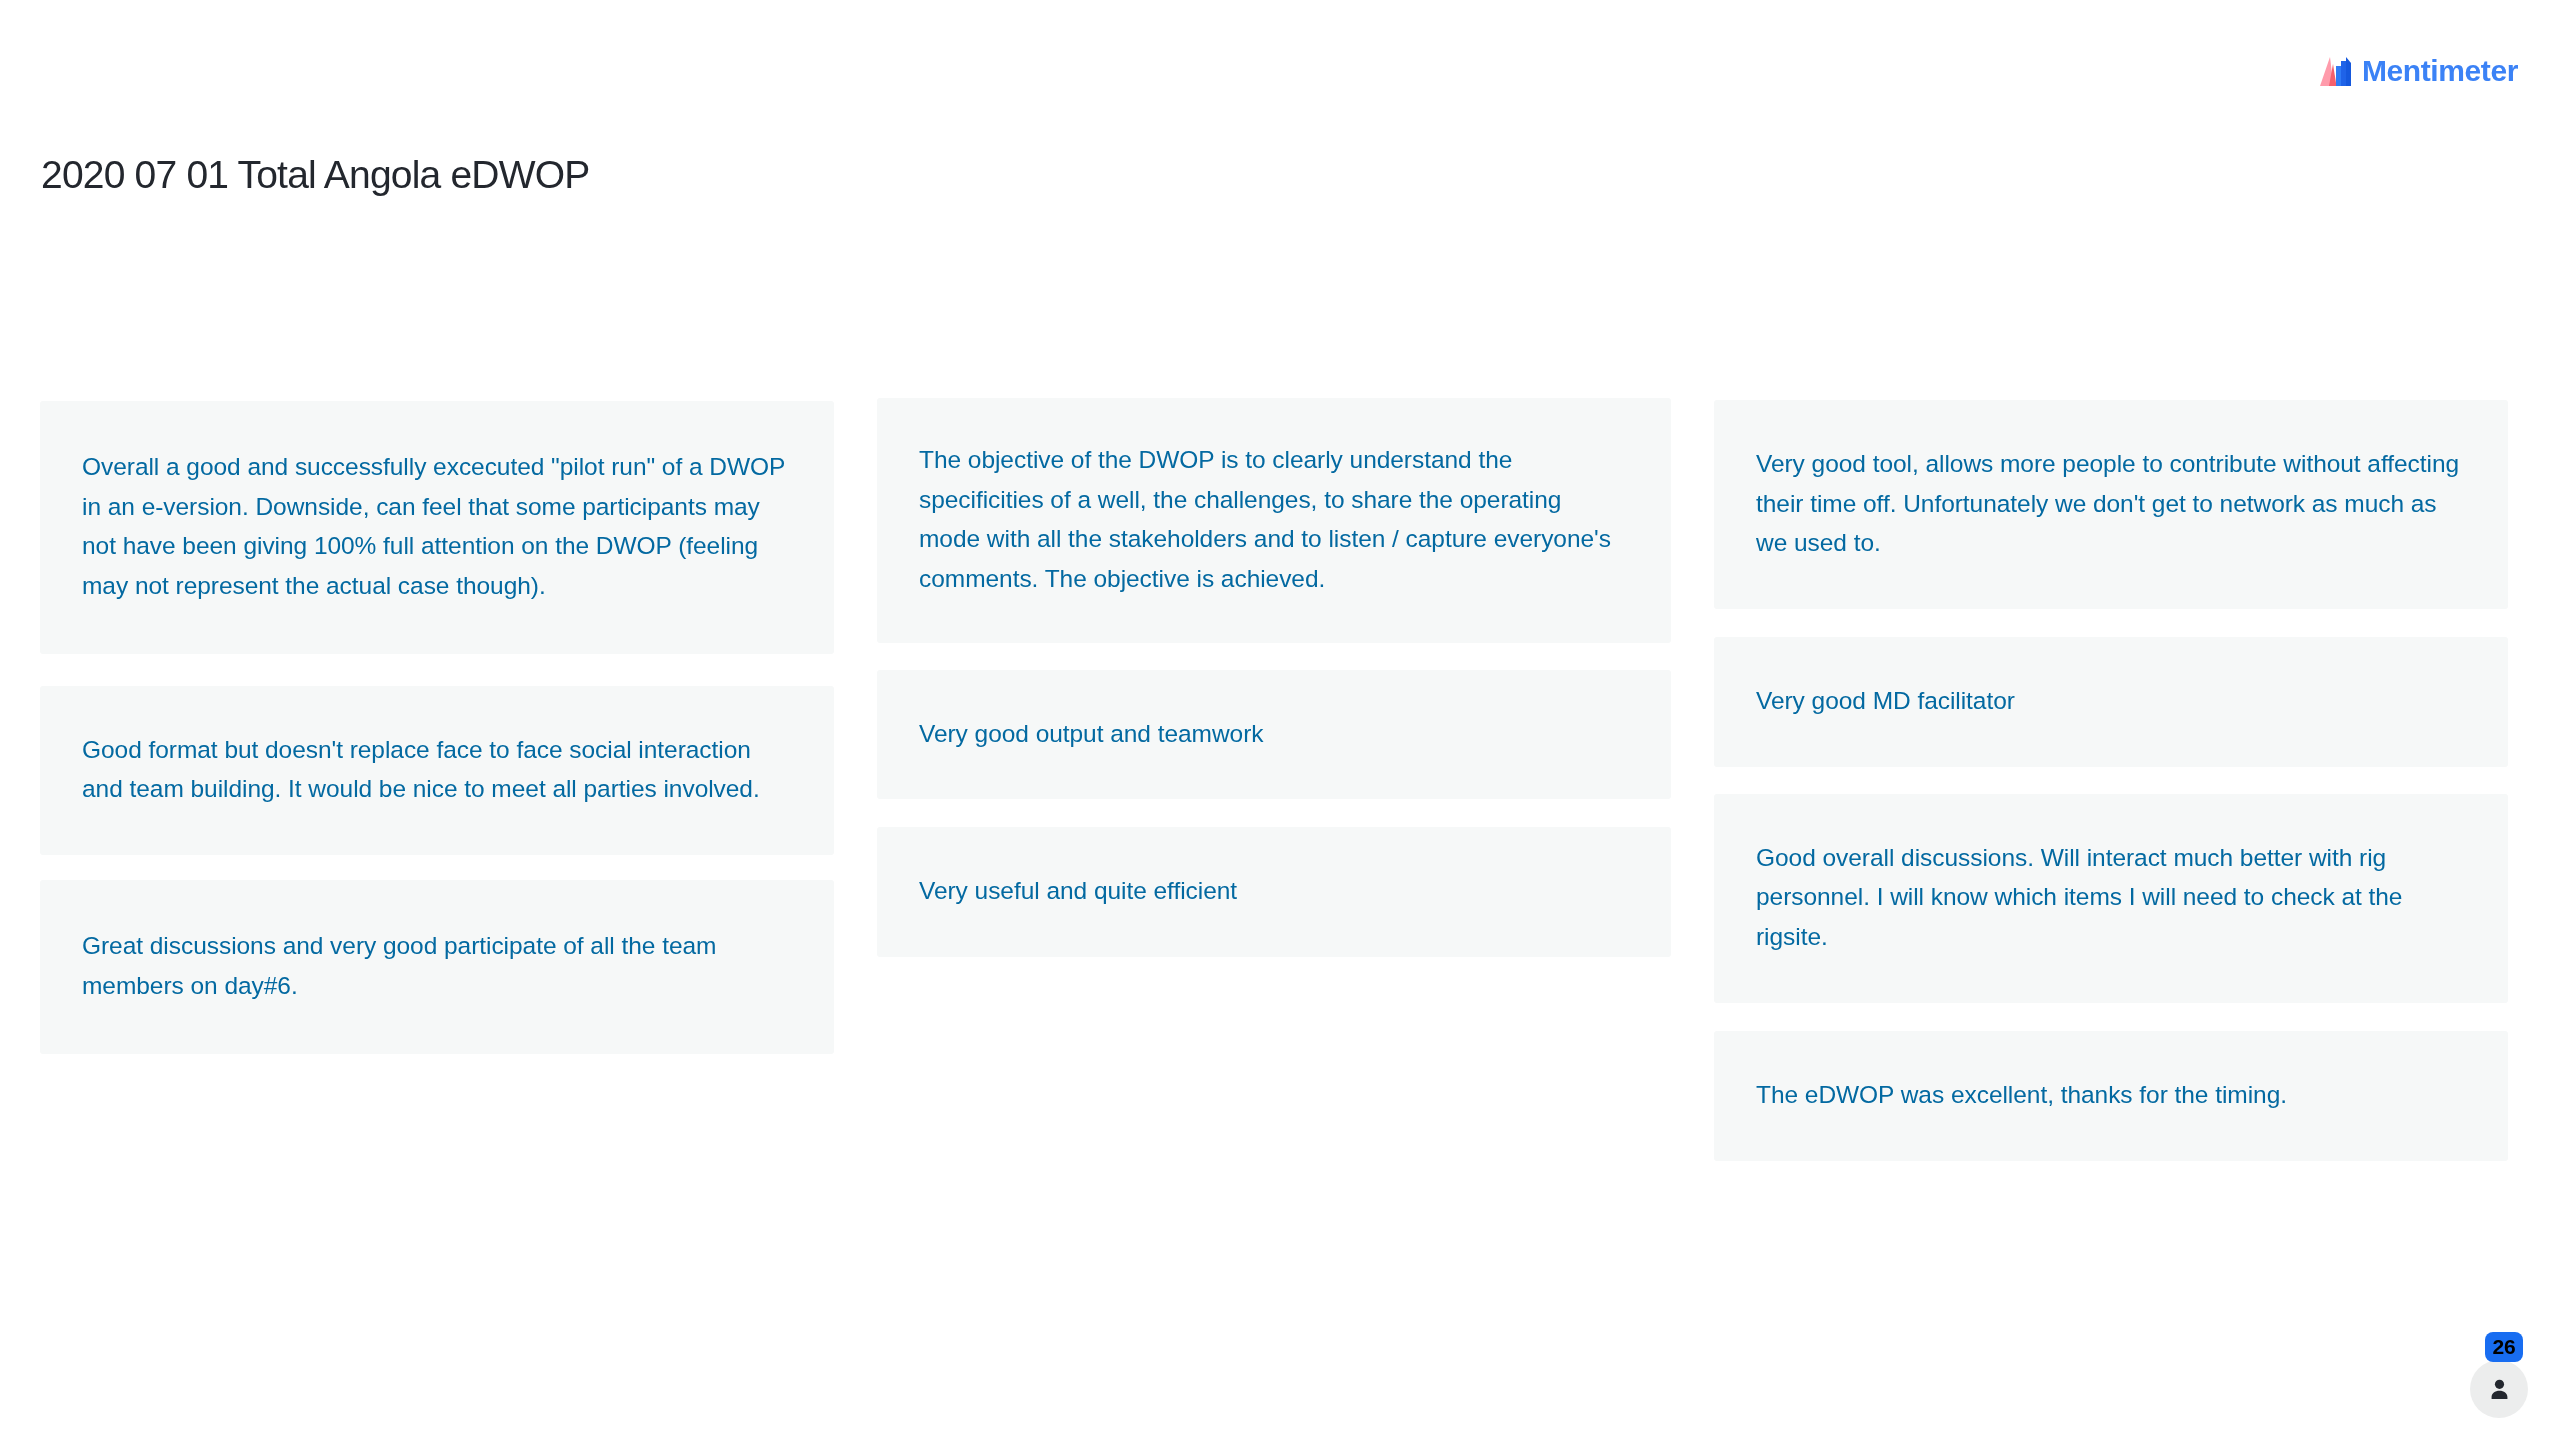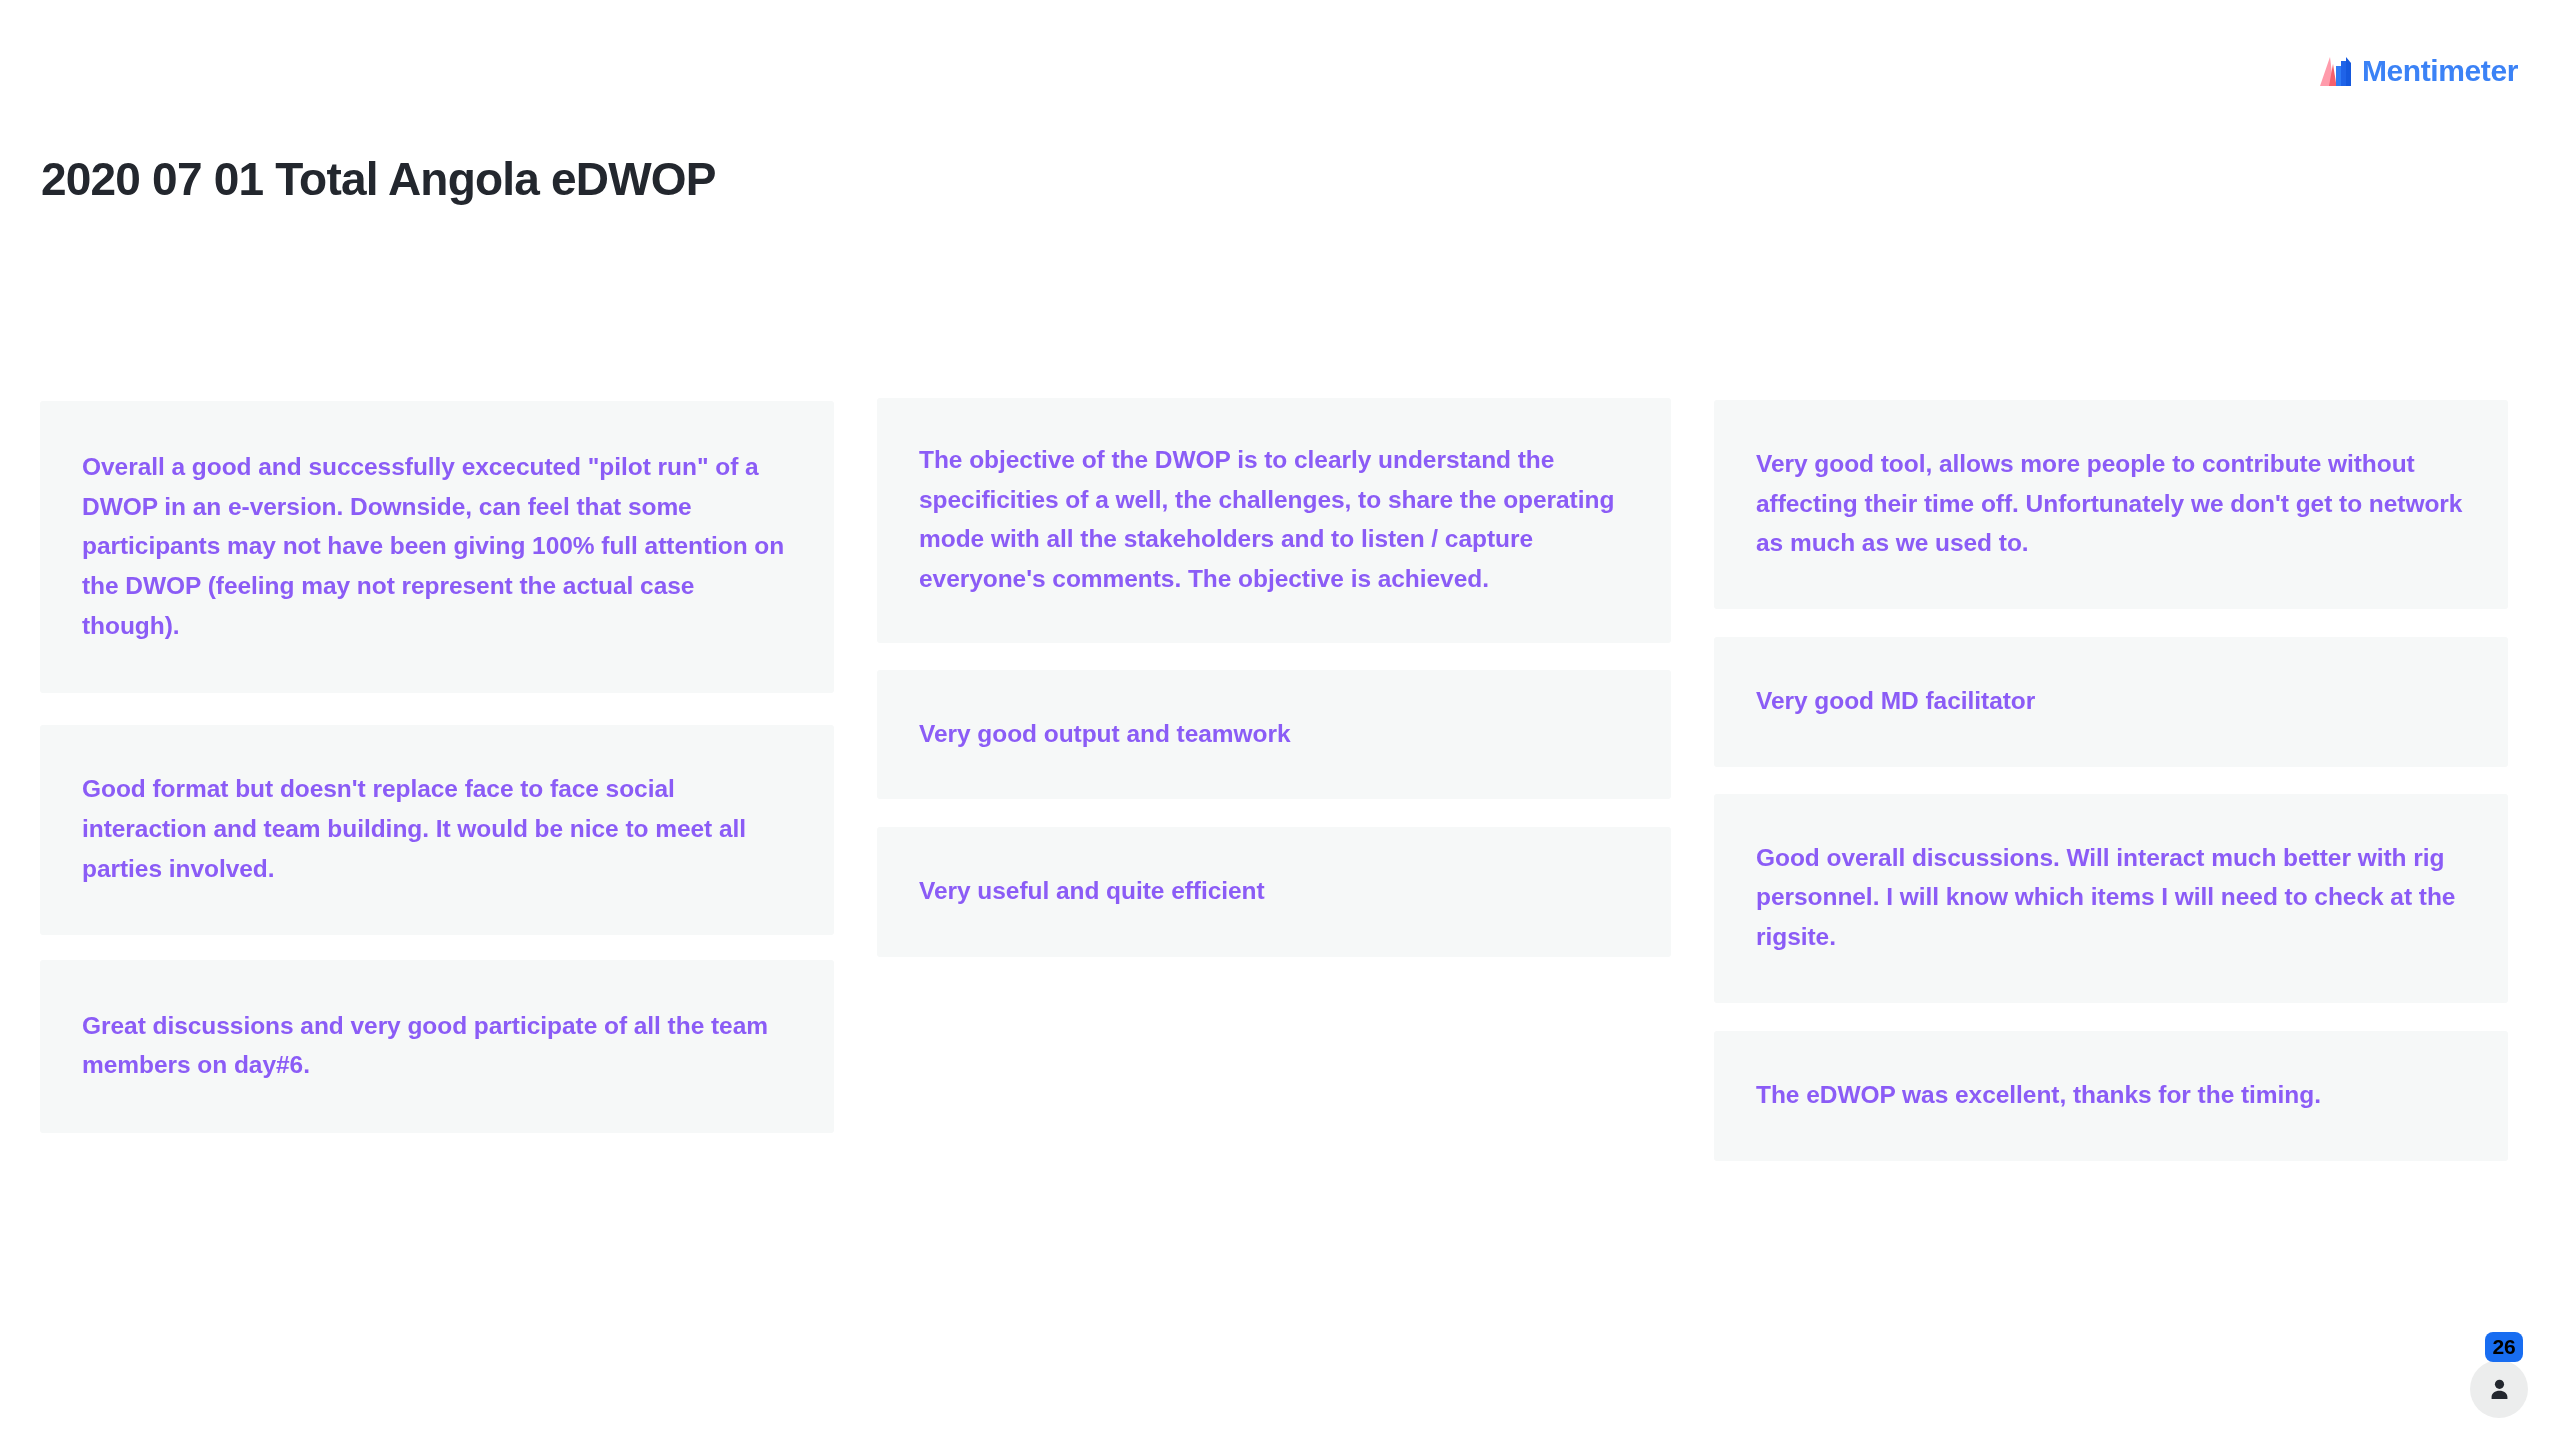--- a/index.html
+++ b/index.html
@@ -38,22 +38,22 @@
     letter-spacing: -0.4px;
     color: #3b82f6;
     line-height: 1;
     white-space: nowrap;
   }
 
   .page-title {
     position: absolute;
     top: 152px;
     left: 41px;
-    font-size: 46px;
-    font-weight: 700;
+    font-size: 39px;
+    font-weight: 400;
     letter-spacing: -0.8px;
     color: #23272e;
     line-height: 1.18;
     white-space: nowrap;
   }
 
   
   .board {
     position: absolute;
     top: 398px;
@@ -77,22 +77,22 @@
     display: flex;
     align-items: center;
     min-height: 104px;
   }
 
   .response-card + .response-card { margin-top: 0; }
 
   .card-text {
     font-size: 24.5px;
     line-height: 1.62;
-    color: #8b5cf6;
-    font-weight: 700;
+    color: #0369a1;
+    font-weight: 400;
     letter-spacing: -0.05px;
   }
 
   
   .col-1 .response-card:nth-child(1) { margin-top: 3px;  padding: 46px 42px 48px; }
   .col-1 .response-card:nth-child(2) { margin-top: 32px; padding: 44px 42px 46px; }
   .col-1 .response-card:nth-child(3) { margin-top: 25px; padding: 46px 42px 48px; }
 
   .col-2 .response-card:nth-child(1) { margin-top: 0;   padding: 42px 42px 44px; }
   .col-2 .response-card:nth-child(2) { margin-top: 27px; padding: 44px 42px 46px; }

